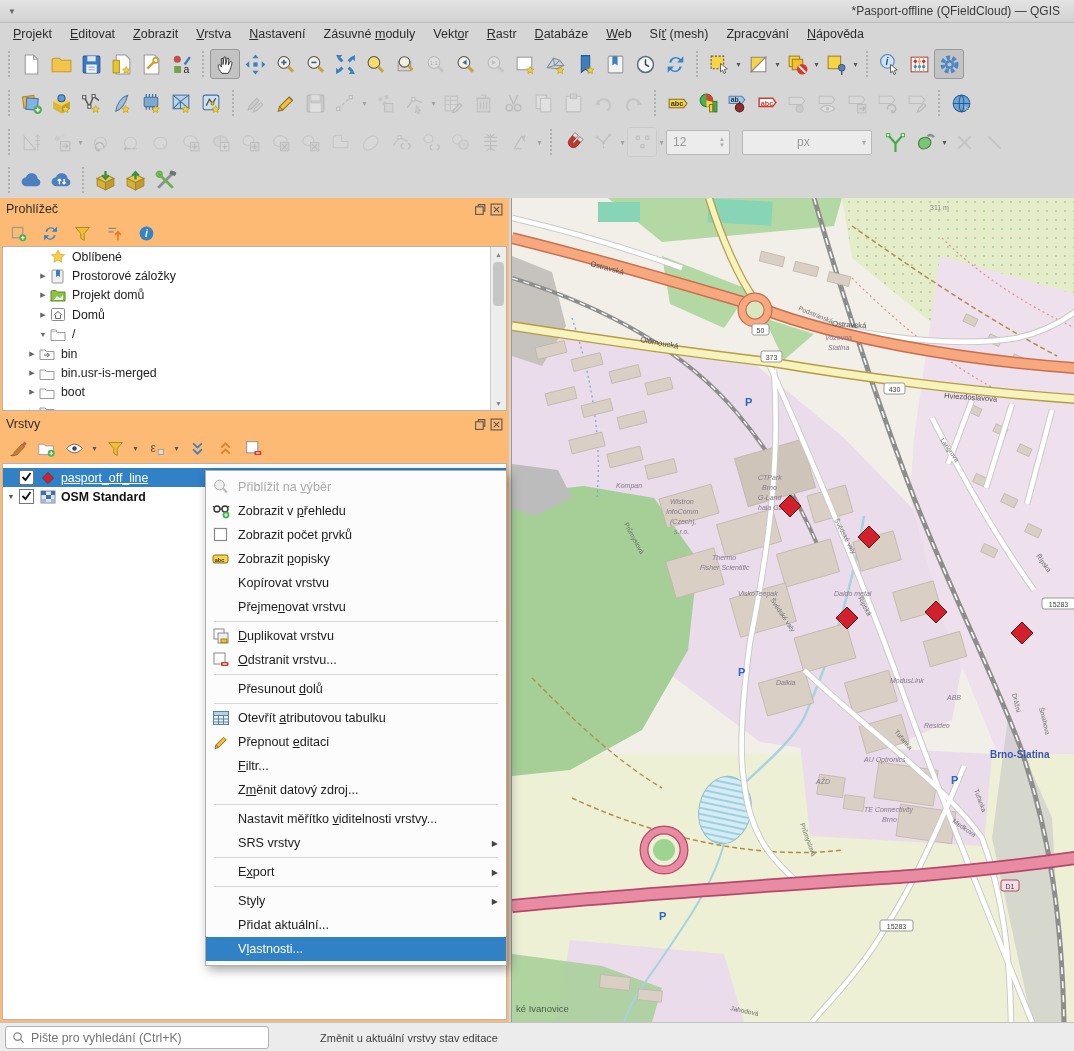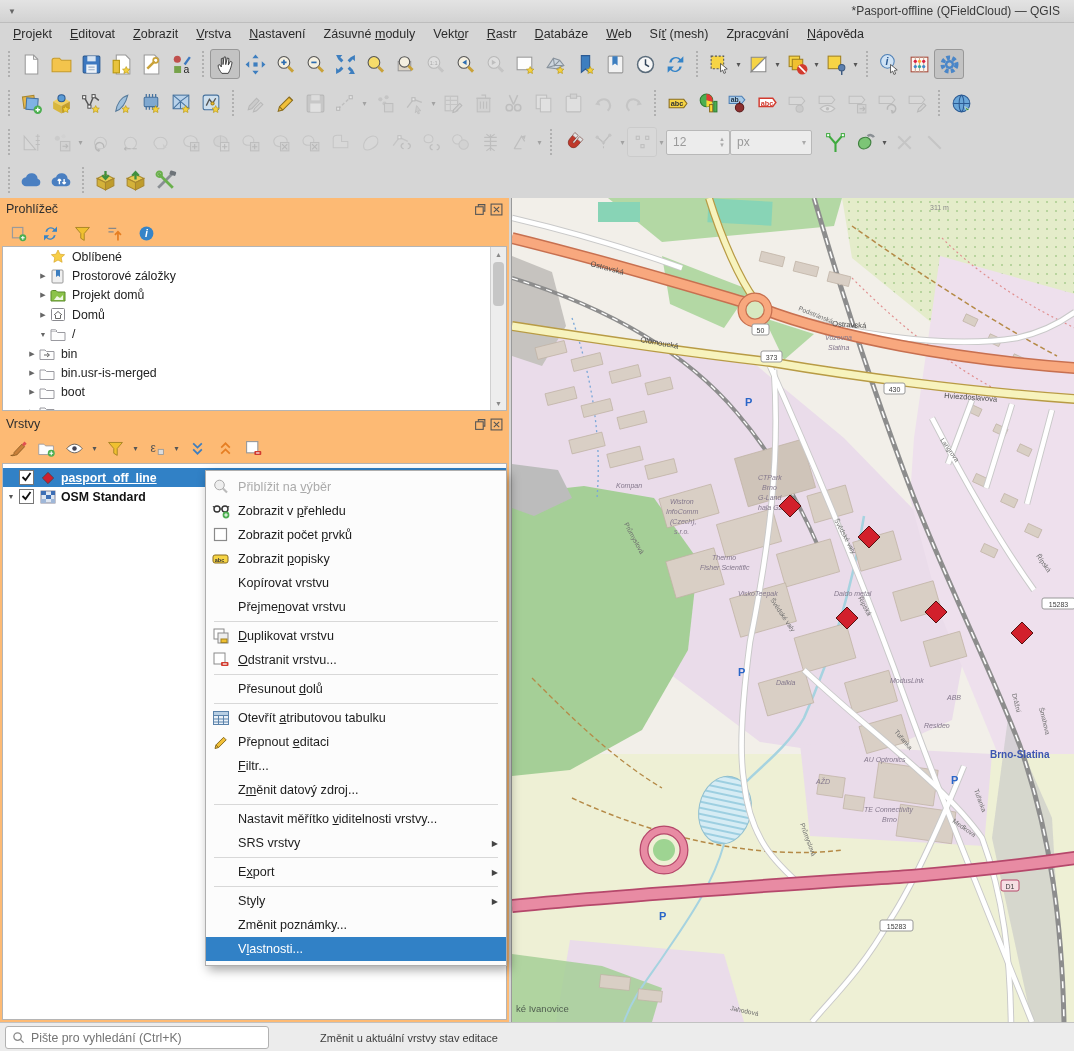--- a/index.html
+++ b/index.html
@@ -17,21 +17,21 @@
   .tb{width:30px;height:30px;display:flex;align-items:center;justify-content:center;border-radius:3px;flex:0 0 auto;}
   .tb svg{width:23px;height:23px;}
   .tb.on{background:#c3c3c3;border:1px solid #989898;box-sizing:border-box;}
   .tb.dis{opacity:.38;filter:grayscale(1);}
   .dd{width:9px;font-size:8px;color:#555;flex:0 0 auto;text-align:center;}
   .dd.dis{opacity:.4;}
   .sep{width:10px;height:26px;flex:0 0 auto;background:radial-gradient(circle,#b0b0b0 1px,transparent 1.2px);background-size:4px 4px;background-position:center;background-repeat:repeat-y;margin:0 2px;}
   .spin{width:62px;height:23px;background:#ececec;border:1px solid #b8b8b8;border-radius:2px;display:flex;align-items:center;flex:0 0 auto;}
   .spin .val{flex:1;padding-left:6px;font-size:12px;color:#9a9a9a;}
   .spin .arr{width:14px;display:flex;flex-direction:column;align-items:center;font-size:6px;color:#aaa;}
-  .combo{width:80px;height:23px;background:#ececec;border:1px solid #b8b8b8;border-radius:2px;display:flex;align-items:center;margin-left:0;flex:0 0 auto;}
+  .combo{width:80px;height:23px;background:#ececec;border:1px solid #b8b8b8;border-radius:2px;display:flex;align-items:center;margin-left:12px;flex:0 0 auto;padding-left:48px;}
   .combo .val{flex:1;padding-left:6px;font-size:12px;color:#9a9a9a;}
   .combo .ca{font-size:8px;color:#aaa;padding-right:5px;}
   
   .panel{position:absolute;left:0;width:509px;background:#fdba74;}
   .phead{height:22px;display:flex;align-items:center;padding:0 6px;font-size:12.5px;color:#2e2e2e;}
   .phead .pbtns{margin-left:auto;display:flex;gap:3px;}
   .pbtn{width:13px;height:13px;display:flex;align-items:center;justify-content:center;}
   .ptools{height:26px;display:flex;align-items:center;gap:8px;padding-left:6px;}
   .ptools .tb{width:24px;height:24px;}
   .ptools .tb svg{width:19px;height:19px;}
@@ -44,21 +44,21 @@
   #tree-scroll{position:absolute;right:0;top:0;bottom:0;width:15px;background:#ededed;border-left:1px solid #d0d0d0;}
   #tree-scroll .sa{height:14px;display:flex;align-items:center;justify-content:center;font-size:7px;color:#888;}
   #tree-scroll .thumb{position:absolute;top:15px;left:2px;right:2px;height:44px;background:#c6c6c6;border-radius:4px;}
   #tree-scroll .sa.down{position:absolute;bottom:0;left:0;right:0;}
   #layers-list{position:absolute;left:2px;right:2px;top:50px;bottom:2px;background:#fff;border:1px solid #b5b5b5;}
   .lrow{height:19px;display:flex;align-items:center;font-size:12.3px;color:#111;}
   .lrow.sel{background:#3181c6;color:#fff;}
   .lrow .cb{width:13px;height:13px;background:#fff;border:1px solid #777;margin:0 6px 0 0;flex:0 0 auto;position:relative;}
   .lrow .cb svg{position:absolute;left:0;top:-1px;width:13px;height:13px;}
   .lsym{width:16px;height:14px;margin-right:5px;flex:0 0 auto;}
-  .lname.u{text-decoration:underline;font-weight:bold;text-align:center;}
+  .lname.u{text-decoration:underline;font-weight:normal;text-align:center;}
   .lname.b{font-weight:bold;}
   
   #map{position:absolute;left:511px;top:198px;width:563px;height:824px;background:#f2efe9;border-left:1px solid #9a9a9a;}
   #map svg{display:block;}
   .ml{font-size:6.6px;fill:#6e6e6e;} .rl{font-size:7.6px;fill:#4c4c4c;}
   .pl{font-size:7px;font-style:italic;fill:#84788c;}
   .badge-t{font-size:7px;fill:#3c3c3c;text-anchor:middle;}
   
   #ctx{position:absolute;left:205px;top:470px;width:302px;background:#fcfcfc;border:1px solid #aeaeae;box-shadow:3px 4px 10px rgba(0,0,0,.35);padding:4px 0;box-sizing:border-box;}
   .cmi{height:24px;display:flex;align-items:center;padding:0 8px 0 6px;font-size:12.6px;color:#1c1c1c;}
@@ -1324,21 +1324,21 @@
         <span class="sub">▶</span>
       </div>
     <div class="cmsep"></div>
     <div class="cmi">
         <span class="cic"></span>
         <span>Styly</span>
         <span class="sub">▶</span>
       </div>
     <div class="cmi">
         <span class="cic"></span>
-        <span>Změnit poznámky...</span>
+        <span>Přidat aktuální...</span>
       </div>
     <div class="cmi sel">
         <span class="cic"></span>
         <span>V<u>l</u>astnosti...</span>
       </div>
   </div>
 
   <div id="statusbar">
     <div id="search-box">
       <svg viewBox="0 0 14 14">

